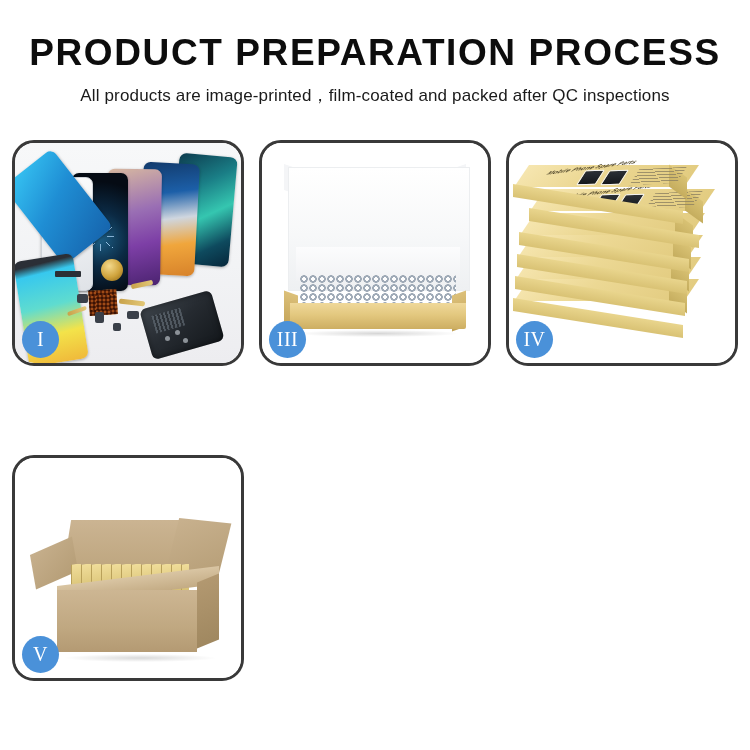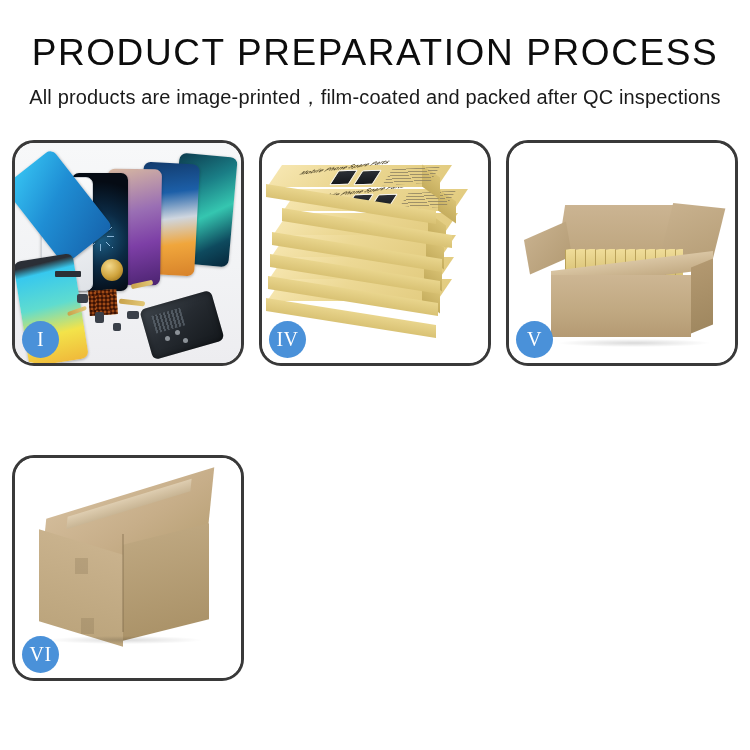--- a/index.html
+++ b/index.html
@@ -16,29 +16,29 @@
   }
 
   
   #header {
     padding-top: 34px;
     text-align: center;
   }
   #page-title {
     font-family: "Liberation Sans", sans-serif;
     font-size: 37px;
-    font-weight: normal;
+    font-weight: bold;
     letter-spacing: 1.6px;
     color: #0d0d0d;
     line-height: 1.05;
     white-space: nowrap;
   }
   #page-subtitle {
     margin-top: 11px;
-    font-size: 20px;
+    font-size: 17px;
     font-weight: normal;
     color: #1a1a1a;
     letter-spacing: 0.15px;
     white-space: nowrap;
   }
 
   
   #panel-grid {
     position: absolute;
     left: 12px;
@@ -517,20 +517,35 @@
       <div class="flex-strip" style="left:104px;bottom:58px;width:26px;height:5px;transform:rotate(6deg);"></div>
       <div class="flex-strip" style="left:52px;bottom:50px;width:20px;height:4px;transform:rotate(-20deg);"></div>
       <div class="chip" style="left:150px;bottom:22px;width:5px;height:5px;border-radius:50%;background:#8c9298;"></div>
       <div class="chip" style="left:160px;bottom:28px;width:5px;height:5px;border-radius:50%;background:#8c9298;"></div>
       <div class="chip" style="left:168px;bottom:20px;width:5px;height:5px;border-radius:50%;background:#8c9298;"></div>
     </div>
     <div class="badge">I</div>
   </div>
 
 
+  <div class="panel">
+    <div class="panel-stage">
+      <div class="p3-bg"></div>
+      <div class="p3-flapL"></div>
+      <div class="p3-flapR"></div>
+      <div class="p3-backwall"></div>
+      <div class="p3-foam"></div>
+      <div class="p3-innerbubbles"></div>
+      <div class="p3-sideL"></div>
+      <div class="p3-sideR"></div>
+      <div class="p3-front"></div>
+      <div class="p3-shadow"></div>
+    </div>
+    <div class="badge">III</div>
+  </div>
 
   <div class="panel">
     <div class="panel-stage">
       <div class="p4-bg"></div>
       <div class="stack">
 
         <div class="sbox" style="left:0px;top:118px;">
           <div class="top"></div>
           <div class="front"></div>
           <div class="side"></div>
@@ -599,28 +614,14 @@
         <div class="p5-bar" style="left:110px;"></div>
       </div>
       <div class="p5-rim"></div>
       <div class="p5-bodyR"></div>
       <div class="p5-body"></div>
       <div class="p5-shadow"></div>
     </div>
     <div class="badge">V</div>
   </div>
 
-  <div class="panel">
-    <div class="panel-stage">
-      <div class="p6-bg"></div>
-      <div class="p6-top"></div>
-      <div class="p6-tape"></div>
-      <div class="p6-left"></div>
-      <div class="p6-right"></div>
-      <div class="p6-seam"></div>
-      <div class="p6-tab" style="left:60px;top:100px;"></div>
-      <div class="p6-tab" style="left:66px;top:160px;"></div>
-      <div class="p6-shadow"></div>
-    </div>
-    <div class="badge">VI</div>
-  </div>
 
 </div>
 
 </body></html>

